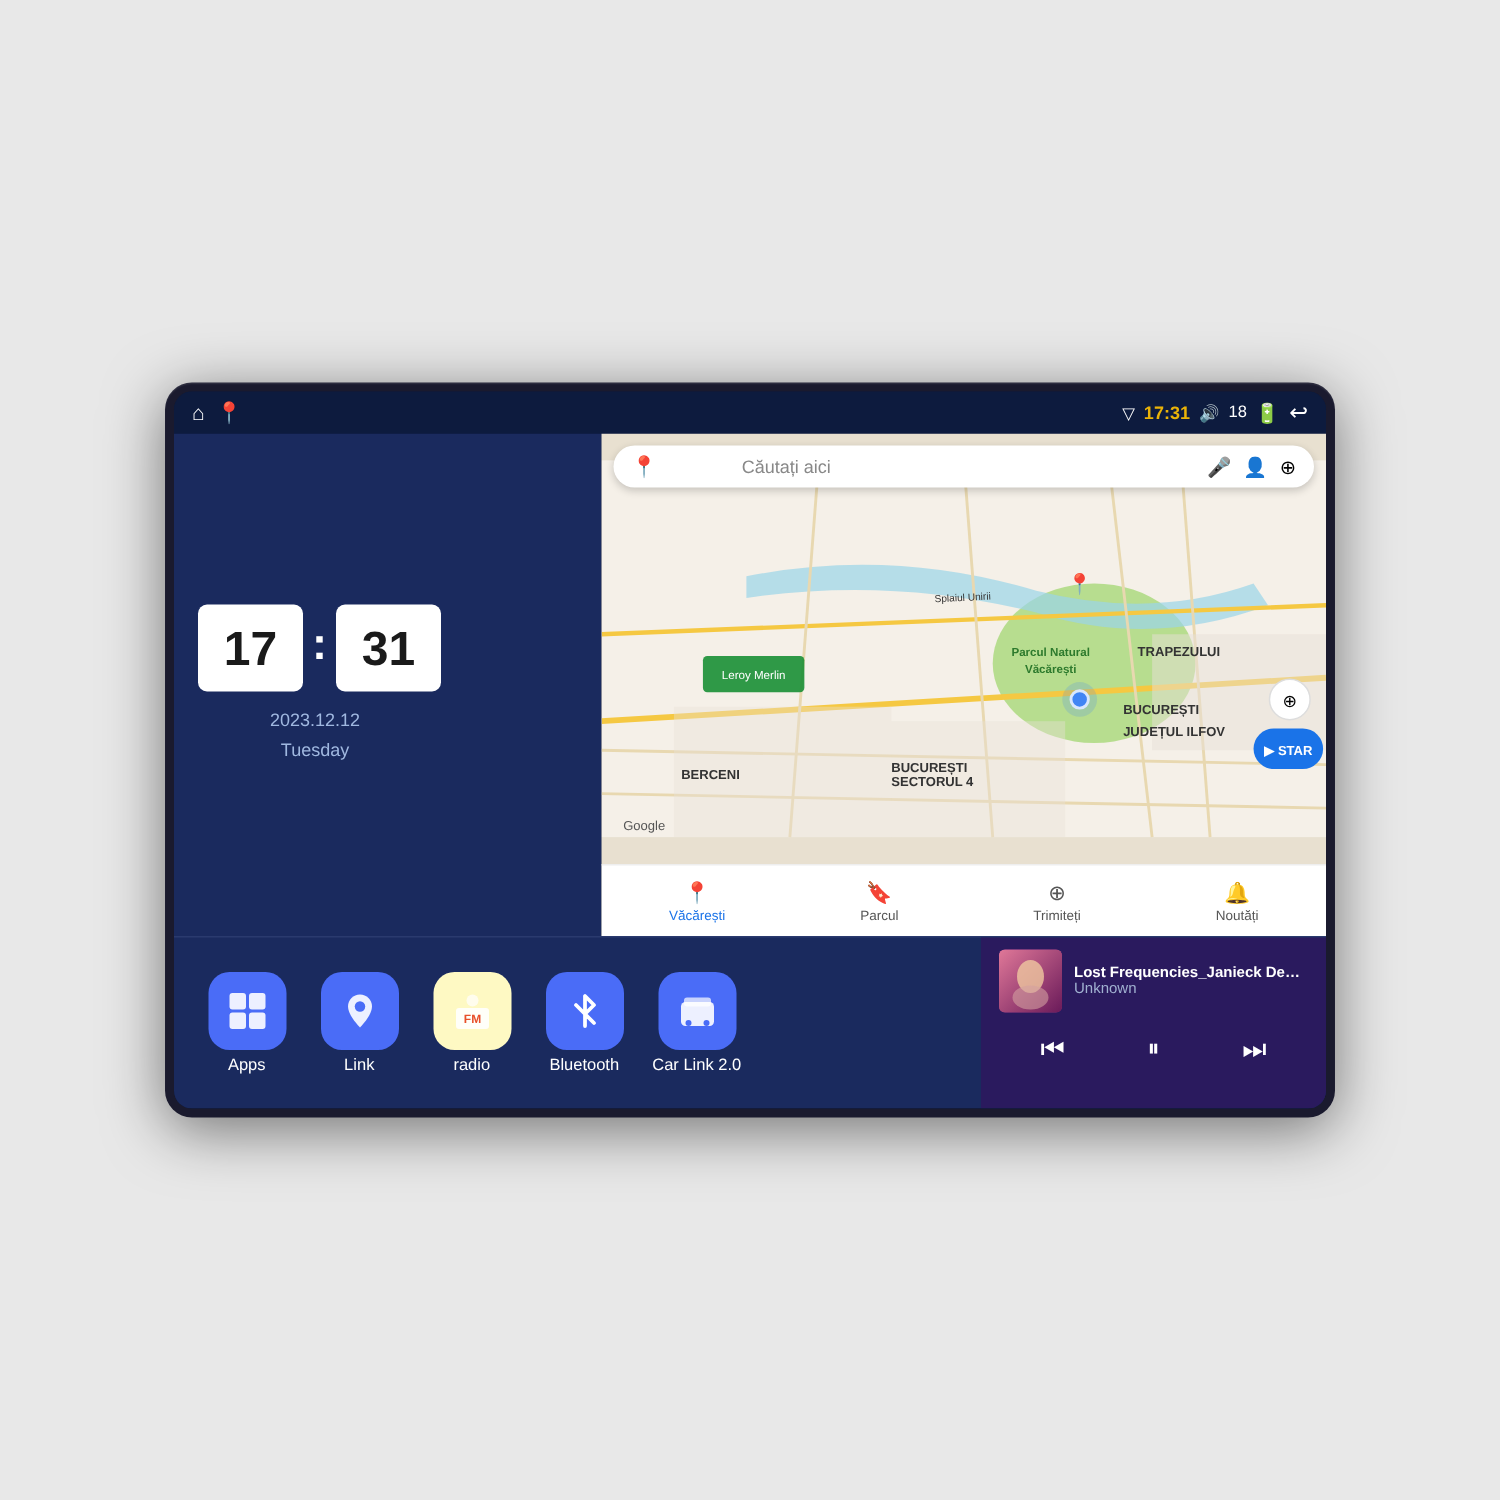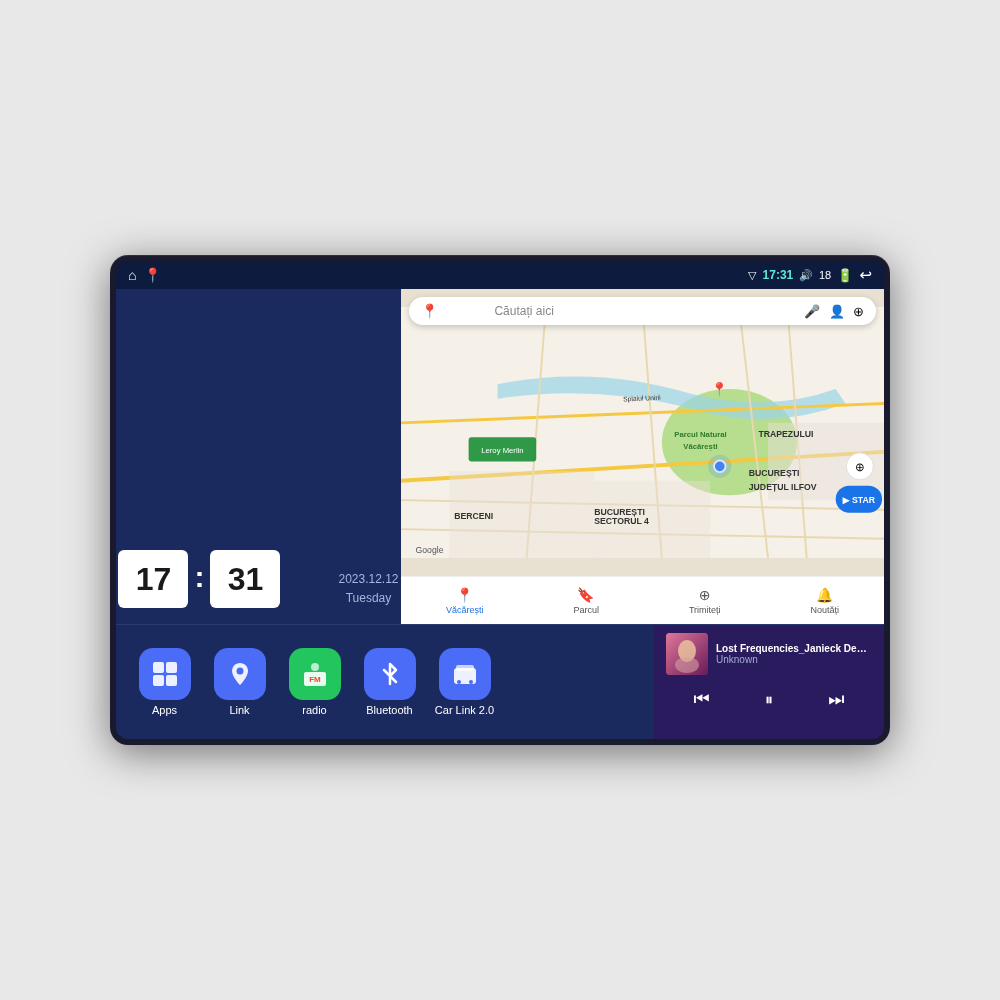--- a/index.html
+++ b/index.html
@@ -72,22 +72,22 @@
       flex: 1;
       min-height: 0;
     }
 
     
     .clock-widget {
       width: 285px;
       flex-shrink: 0;
       background: #1a2a5e;
       display: flex;
-      flex-direction: row;
-      align-items: flex-end;
+      flex-direction: column;
+      align-items: flex-start;
       justify-content: center;
       padding: 16px;
       gap: 10px;
     }
 
     .clock-display {
       display: flex;
       align-items: center;
       gap: 6px;
     }
@@ -227,21 +227,21 @@
       height: 52px;
       border-radius: 14px;
       display: flex;
       align-items: center;
       justify-content: center;
       font-size: 22px;
     }
 
     .app-icon.apps-icon { background: #4a6cf7; }
     .app-icon.maps-icon { background: #4a6cf7; }
-    .app-icon.radio-icon { background: #22c55e; }
+    .app-icon.radio-icon { background: #fef9c3; }
     .app-icon.bluetooth-icon { background: #4a6cf7; }
     .app-icon.carlink-icon { background: #4a6cf7; }
 
     .app-label {
       color: white;
       font-size: 11px;
       text-align: right;
     }
 
     
@@ -318,21 +318,21 @@
 <div class="device-shell">
   <div class="screen">
 
     <div class="status-bar">
       <div class="status-left">
         <span style="color:white;font-size:14px;">⌂</span>
         <span style="color:white;font-size:14px;">📍</span>
       </div>
       <div class="status-right">
         <span style="font-size:11px;">▽</span>
-        <span style="font-size:12px;font-weight:bold;color:#5eead4;">17:31</span>
+        <span style="font-size:12px;font-weight:bold;color:#eab308;">17:31</span>
         <span>🔊</span>
         <span>18</span>
         <span style="font-size:13px;">🔋</span>
         <span style="font-size:15px;cursor:pointer;">↩</span>
       </div>
     </div>
 
     <div class="main-content">
 
       <div class="top-section">

